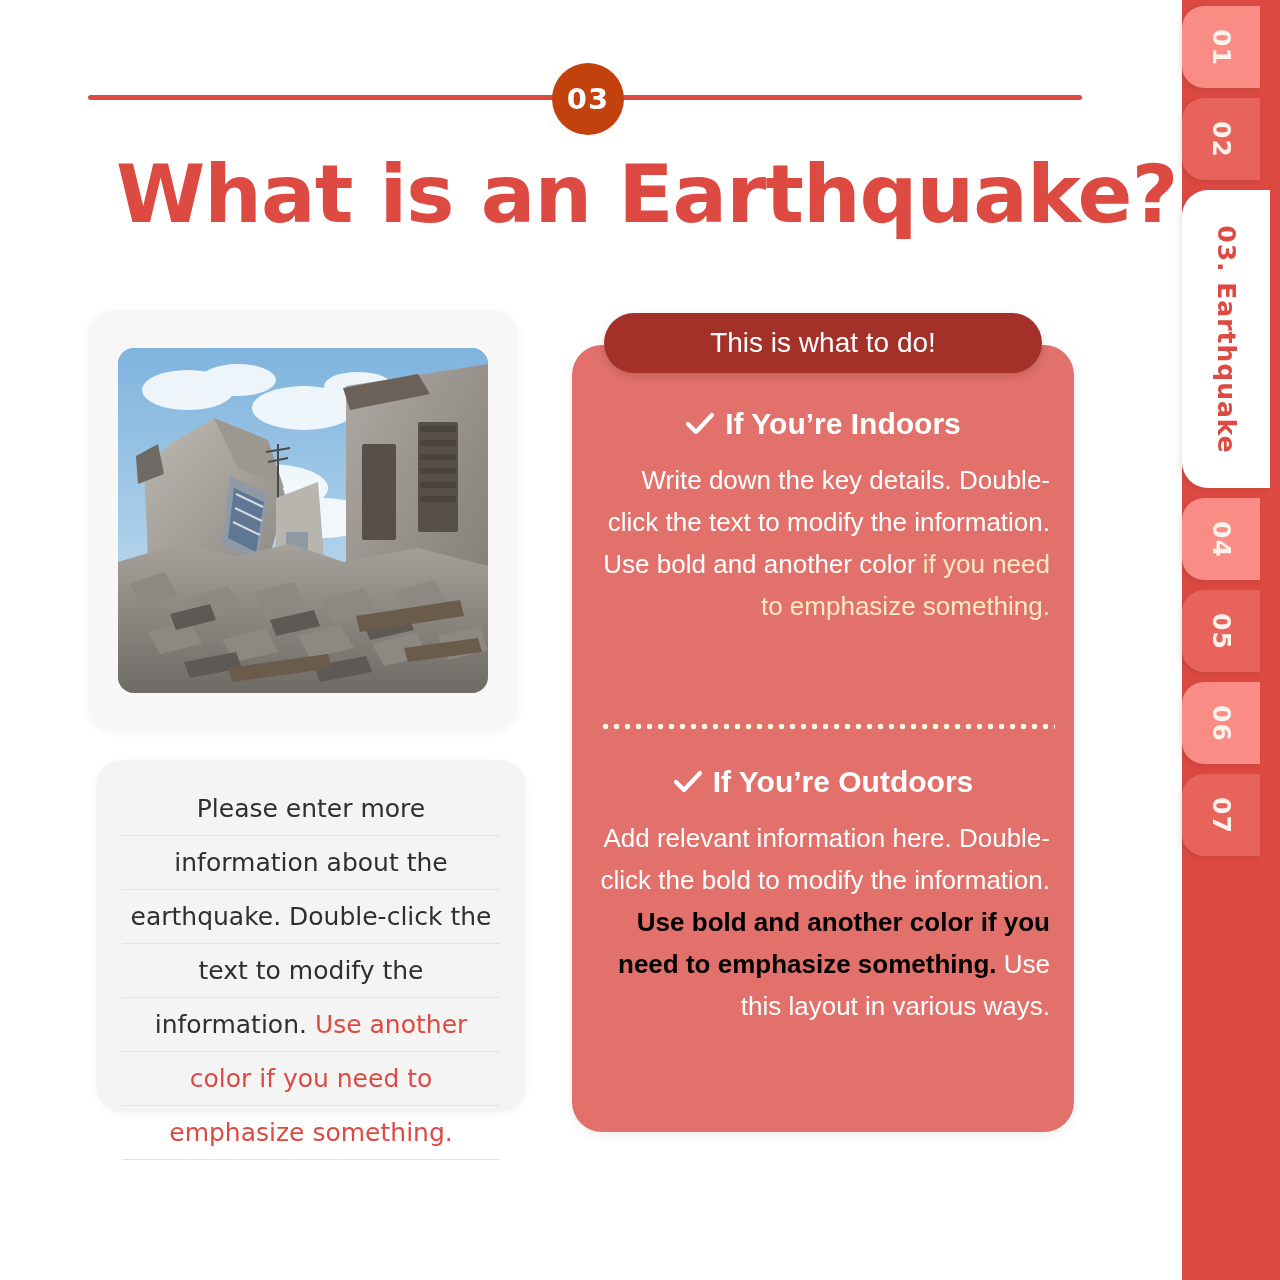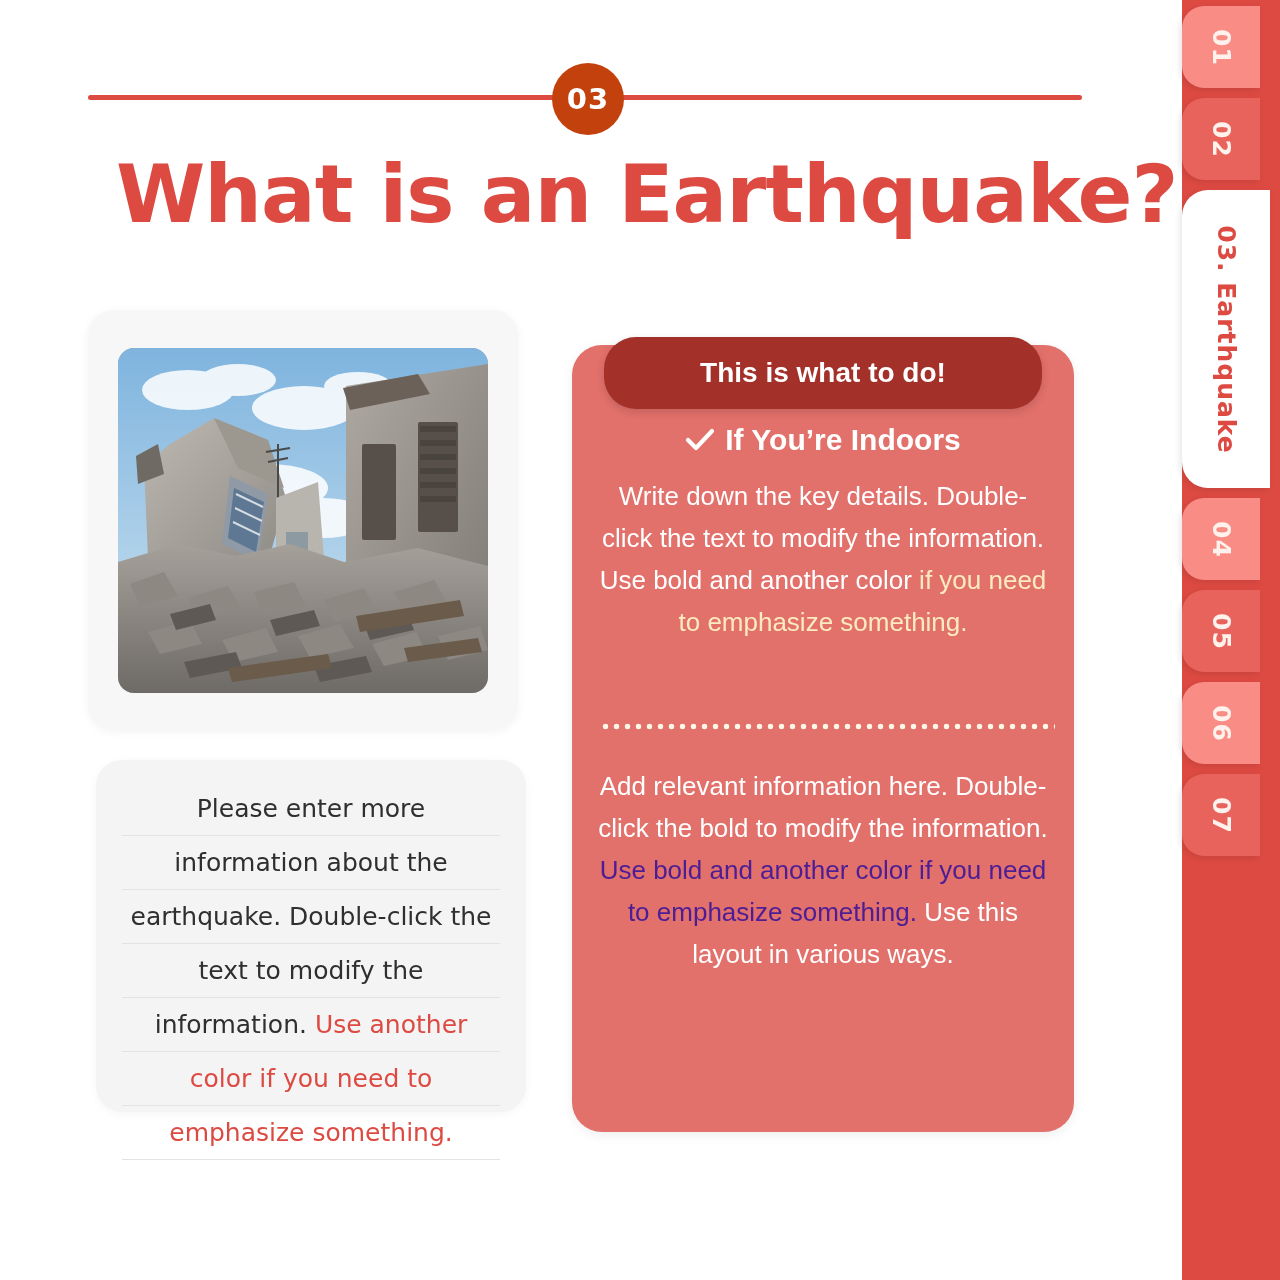--- a/index.html
+++ b/index.html
@@ -71,45 +71,44 @@
   }
   .note-text .accent { color:#DD4A42; }
 
   
   .info-card {
     position:absolute; left:572px; top:345px; width:502px; height:787px;
     background:#E2706B; border-radius:30px;
     box-shadow:0 3px 12px rgba(0,0,0,0.07);
   }
   .card-pill {
-    position:absolute; left:604px; top:313px; width:438px; height:72px;
+    position:absolute; left:604px; top:313px; width:438px; height:60px;
     background:#A33029; border-radius:32px;
     display:flex; align-items:center; justify-content:center;
-    color:#ffffff; font-size:28px; font-weight:bold;
+    color:#ffffff; font-size:28px; font-weight:normal;
     box-shadow:0 3px 8px rgba(0,0,0,0.14);
-    margin-top:24px;
   }
 
   .section { position:absolute; left:0; width:502px; padding:0 24px; }
-  .sec-indoors { top:78px; }
+  .sec-indoors { top:62px; }
   .sec-outdoors { top:420px; }
 
   .sec-head {
     display:flex; align-items:center; justify-content:center; gap:10px;
     color:#ffffff; font-size:30px; font-weight:bold;
     margin-bottom:18px;
   }
   .check { width:30px; height:26px; flex:0 0 auto; }
   .check svg { display:block; }
 
   .sec-body {
-    color:#FFF3DA; font-size:26px; line-height:42px; text-align:center;
+    color:#FFF3DA; font-size:26px; line-height:42px; text-align:right;
   }
   .sec-body .plain { color:#FFFFFF; }
-  .sec-body .em { color:#4c1d95; font-weight:normal; }
+  .sec-body .em { color:#000000; font-weight:bold; }
   .sec-body .emlight { color:#FCEBC0; }
 
   .dotted-divider {
     position:absolute; left:600px; top:723px; width:455px; height:7px;
     background-image:radial-gradient(circle, #FFF6E6 2.6px, rgba(255,255,255,0) 3.1px);
     background-size:11px 7px; background-repeat:repeat-x;
   }
 
   
   .tab-strip {
@@ -254,20 +253,28 @@
           <svg viewBox="0 0 30 26" width="30" height="26" aria-hidden="true">
             <path d="M3 13 L11 21 L27 4" fill="none" stroke="#ffffff" stroke-width="4.2" stroke-linecap="round" stroke-linejoin="round"></path>
           </svg>
         </span>
         <span>If You’re Indoors</span>
       </div>
       <div class="sec-body"><span class="plain">Write down the key details. Double-click the text to modify the information. Use bold and another color </span><span class="emlight">if you need to emphasize something.</span></div>
     </div>
 
     <div class="section sec-outdoors">
+      <div class="sec-head">
+        <span class="check">
+          <svg viewBox="0 0 30 26" width="30" height="26" aria-hidden="true">
+            <path d="M3 13 L11 21 L27 4" fill="none" stroke="#ffffff" stroke-width="4.2" stroke-linecap="round" stroke-linejoin="round"></path>
+          </svg>
+        </span>
+        <span>If You’re Outdoors</span>
+      </div>
       <div class="sec-body"><span class="plain">Add relevant information here. Double-click the bold to modify the information. </span><span class="em">Use bold and another color if you need to emphasize something.</span><span class="plain"> Use this layout in various ways.</span></div>
     </div>
   </div>
 
   <div class="dotted-divider"></div>
 
   <div class="card-pill">This is what to do!</div>
 
   <div class="tab-strip">
     <div class="tab light" style="top:6px;   height:82px;">

